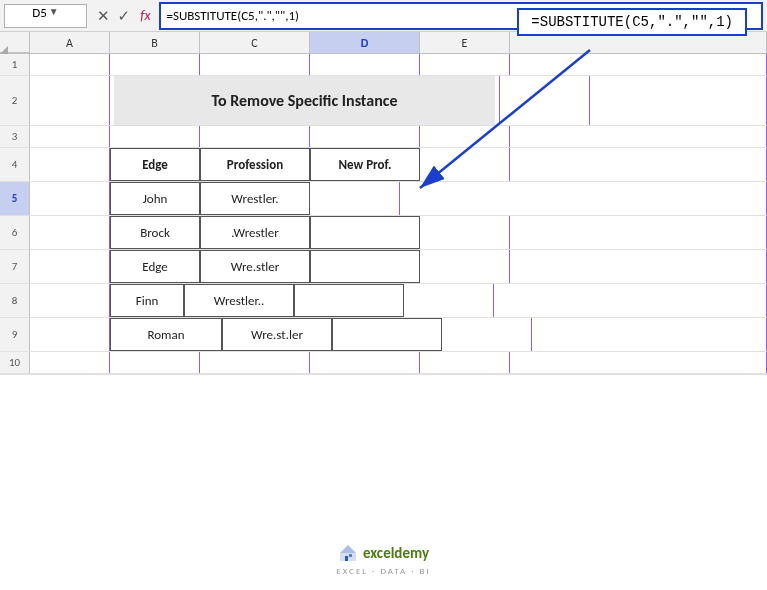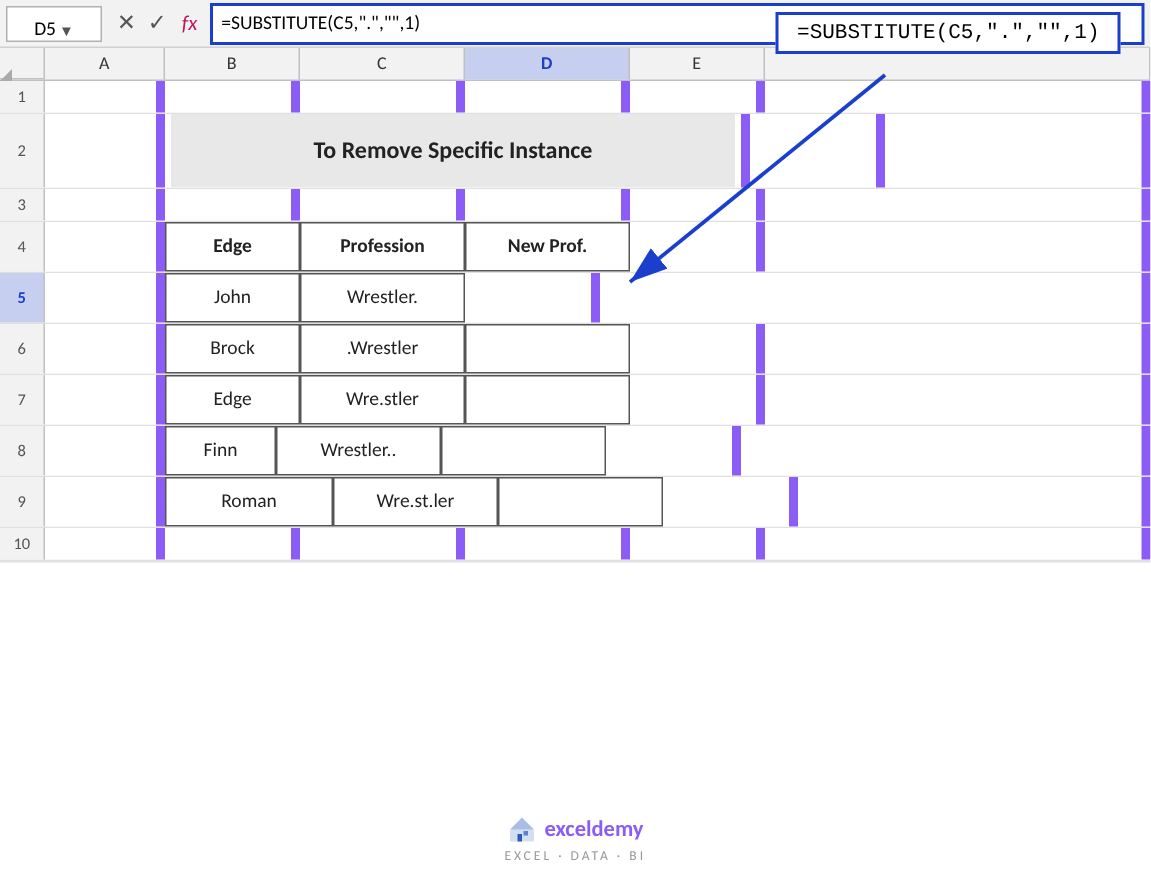--- a/index.html
+++ b/index.html
@@ -17,26 +17,26 @@
     .formula-bar {
       display: flex;
       align-items: center;
       height: 32px;
       background: #f2f2f2;
       border-bottom: 1px solid #d0d0d0;
       padding: 0 4px;
       gap: 4px;
     }
     .cell-ref-box {
-      width: 64px;
+      width: 83px;
       height: 24px;
       border: 1px solid #b0b0b0;
       background: #fff;
       display: flex;
-      align-items: flex-end;
+      align-items: flex-start;
       justify-content: center;
       font-size: 13px;
       padding: 0 4px;
     }
     .cell-ref-dropdown {
       font-size: 10px;
       color: #555;
       margin-left: 2px;
     }
     .formula-icons {
@@ -87,21 +87,21 @@
       min-width: 30px;
       background: #f2f2f2;
       border-right: 1px solid #c0c0c0;
       display: flex;
       align-items: center;
       justify-content: center;
       font-size: 11px;
       color: #555;
     }
     .grid-cell {
-      border-right: 6px solid #8b5cf6;
+      border-right: 1px solid #8b5cf6;
       display: flex;
       align-items: center;
       justify-content: center;
       font-size: 13px;
       color: #222;
       padding: 0 4px;
       background: #fff;
       overflow: hidden;
     }
     .grid-cell.selected {
@@ -304,17 +304,17 @@
 <div style="position:absolute; bottom:14px; left:0; right:0; display:flex; justify-content:center;">
   <div style="display:flex; flex-direction:column; align-items:center; gap:2px;">
     <div style="display:flex; align-items:center; gap:5px;">
 
       <svg width="20" height="20" viewBox="0 0 20 20">
         <rect x="2" y="10" width="16" height="8" rx="1" fill="#2a5abd" opacity="0.2"></rect>
         <polygon points="10,2 2,10 18,10" fill="#2a5abd" opacity="0.4"></polygon>
         <rect x="7" y="13" width="3" height="5" fill="#2a5abd"></rect>
         <rect x="11" y="11" width="3" height="3" fill="#2a5abd" opacity="0.7"></rect>
       </svg>
-      <span style="font-size:15px; font-weight:bold; color:#8b5cf6;">exceldemy</span>
+      <span style="font-size:15px; font-weight:bold; color:#4d7c0f;">exceldemy</span>
     </div>
     <span style="font-size:9px; color:#999; letter-spacing:2px;">EXCEL · DATA · BI</span>
   </div>
 </div>
 
 </body></html>

